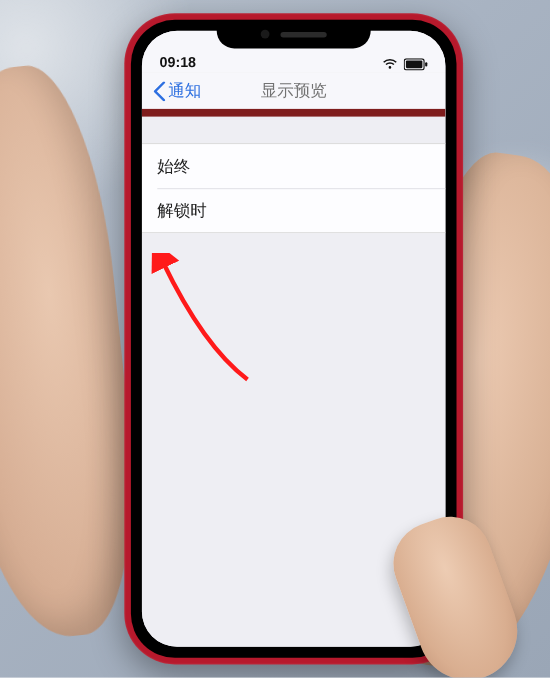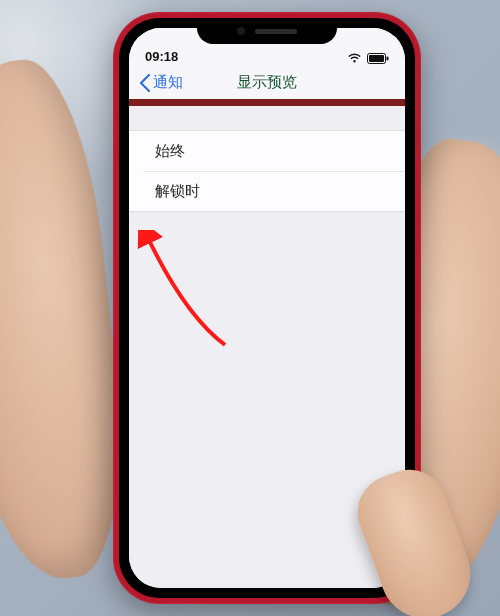--- a/index.html
+++ b/index.html
@@ -74,29 +74,29 @@
     position: relative;
     font-size: 15px;
   }
   .back {
     position: absolute; left: 6px; top: 0; bottom: 0;
     display: flex; align-items: center; gap: 2px;
     color: #2d6fe0; font-size: 15px;
     padding: 0 4px;
   }
   .back svg { display: block; }
-  .navtitle { font-weight: 500; color: #14532d; }
+  .navtitle { font-weight: 500; color: #737373; }
 
   
   .spacer { height: 24px; background: #eeeef3; }
   .list { background: #fdfdff; border-top: 1px solid #ddd; border-bottom: 1px solid #ddd; }
   .row {
     height: 40px;
     display: flex; align-items: center; justify-content: space-between;
-    padding: 0 26px;
+    padding: 0 14px;
     font-size: 15px; color: #222;
     position: relative;
   }
   .row + .row::before {
     content: "";
     position: absolute; left: 14px; right: 0; top: 0;
     height: 1px; background: #e3e3e8;
   }
   .check { color: #2d6fe0; font-size: 18px; font-weight: 600; }
   .fill { flex: 1; background: #eeeef3; }

